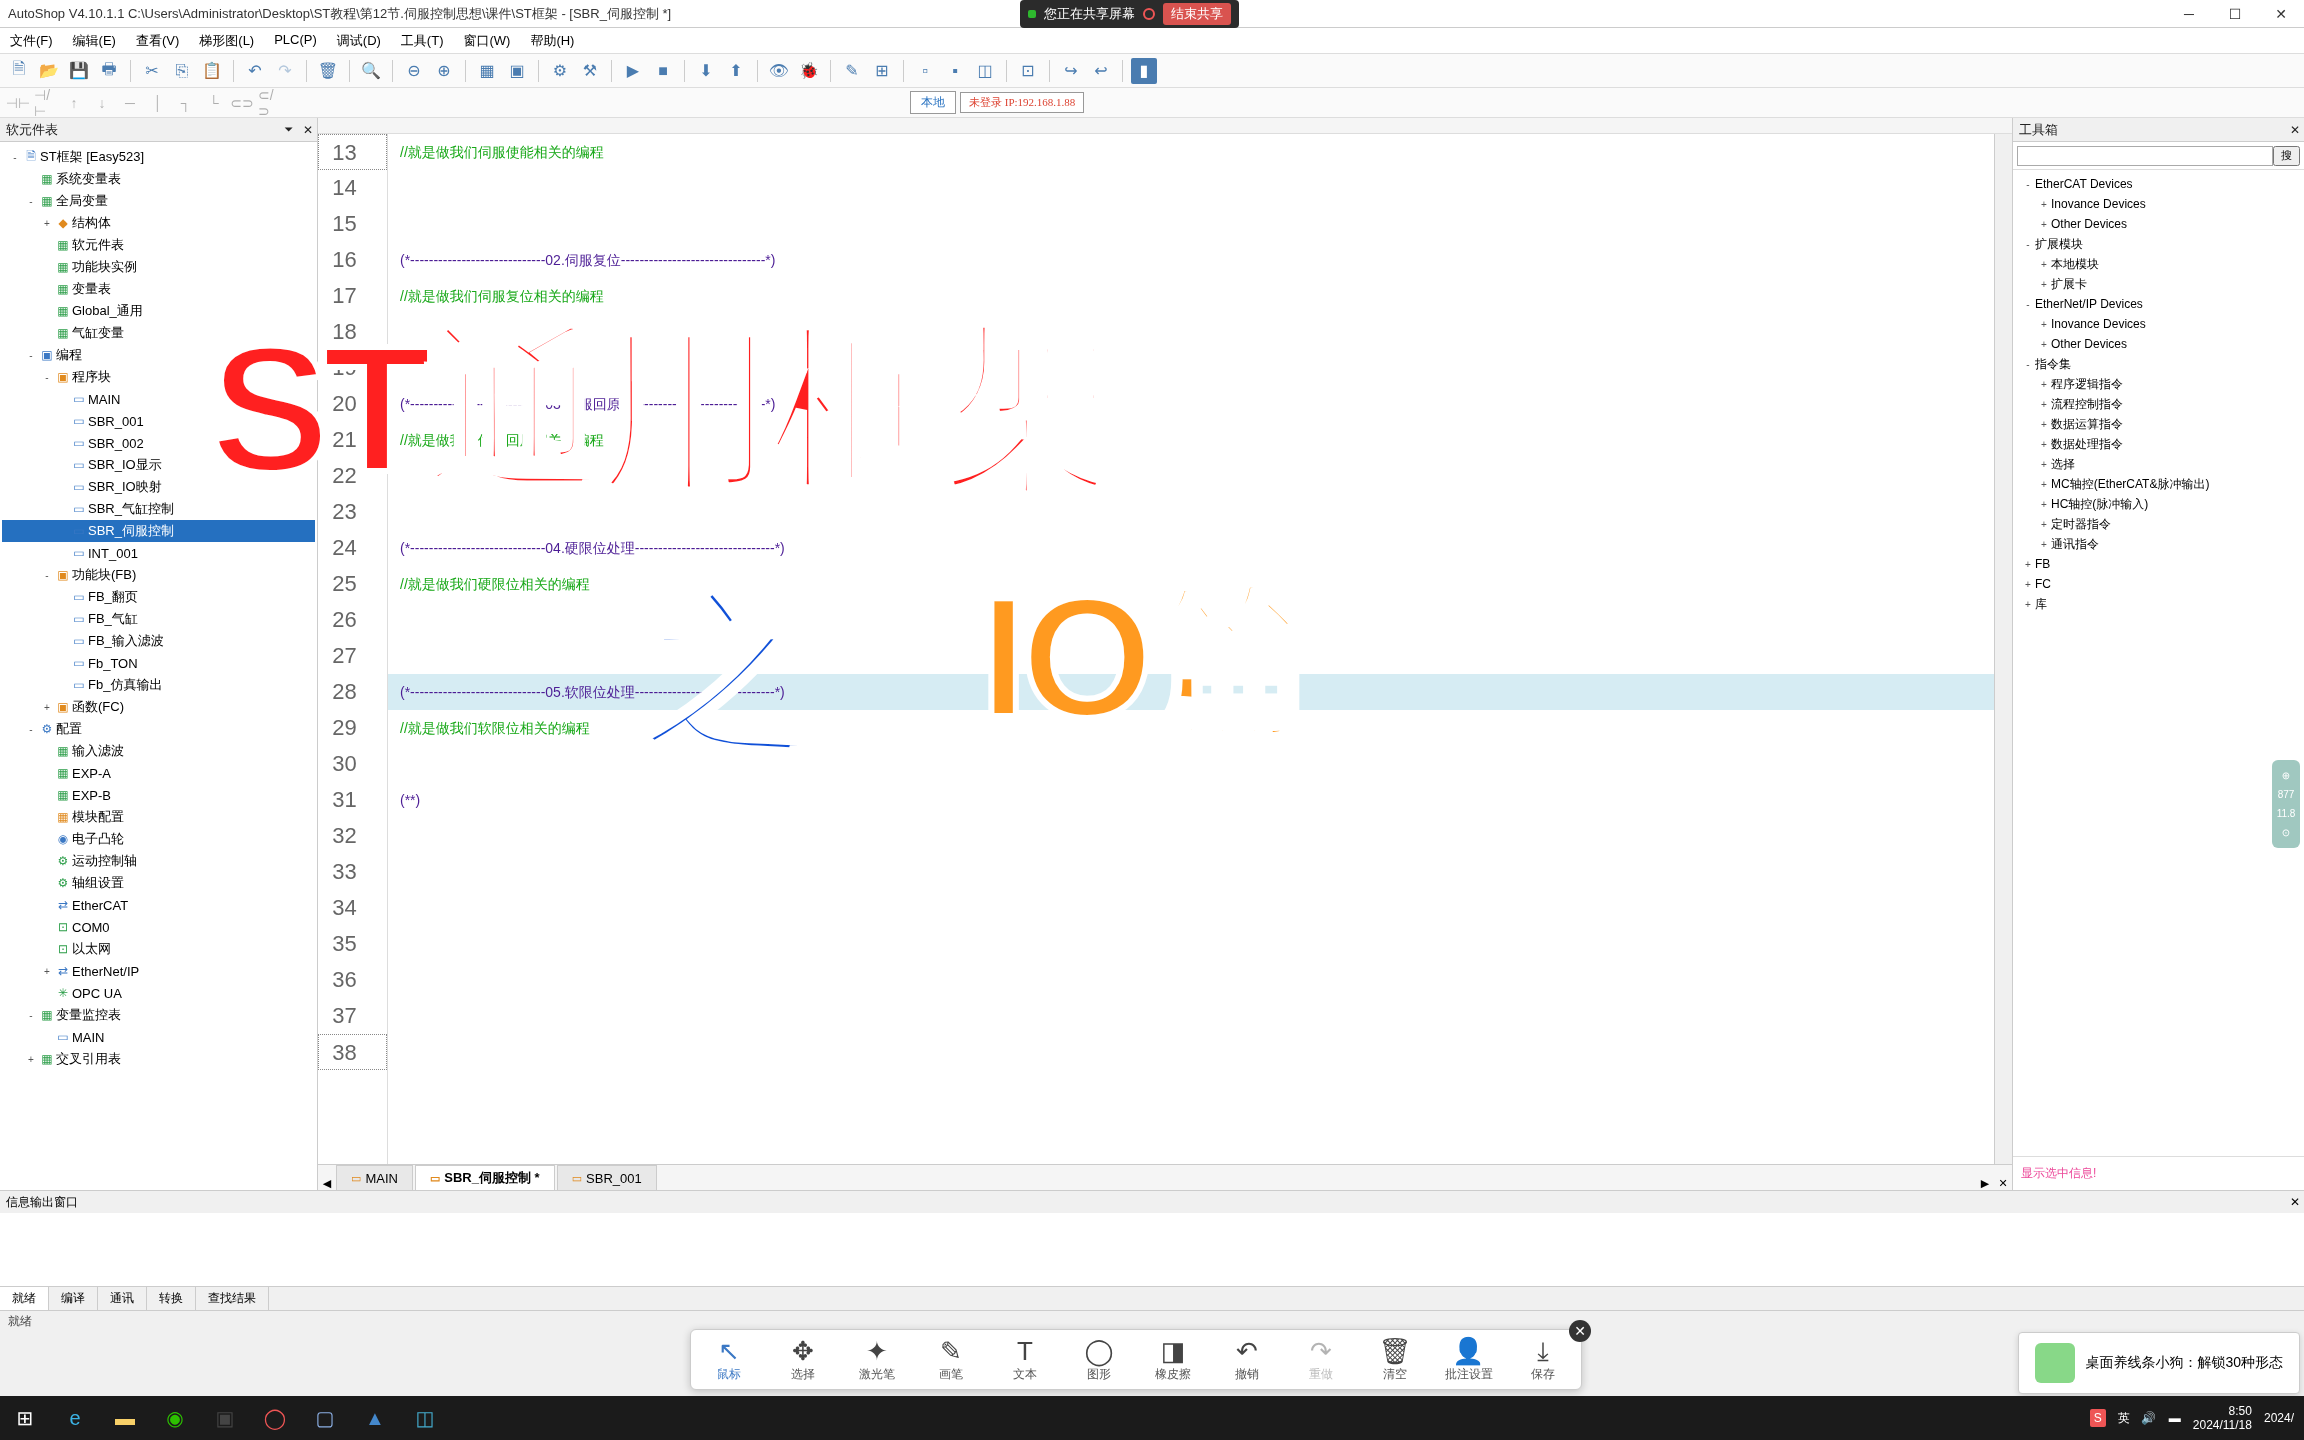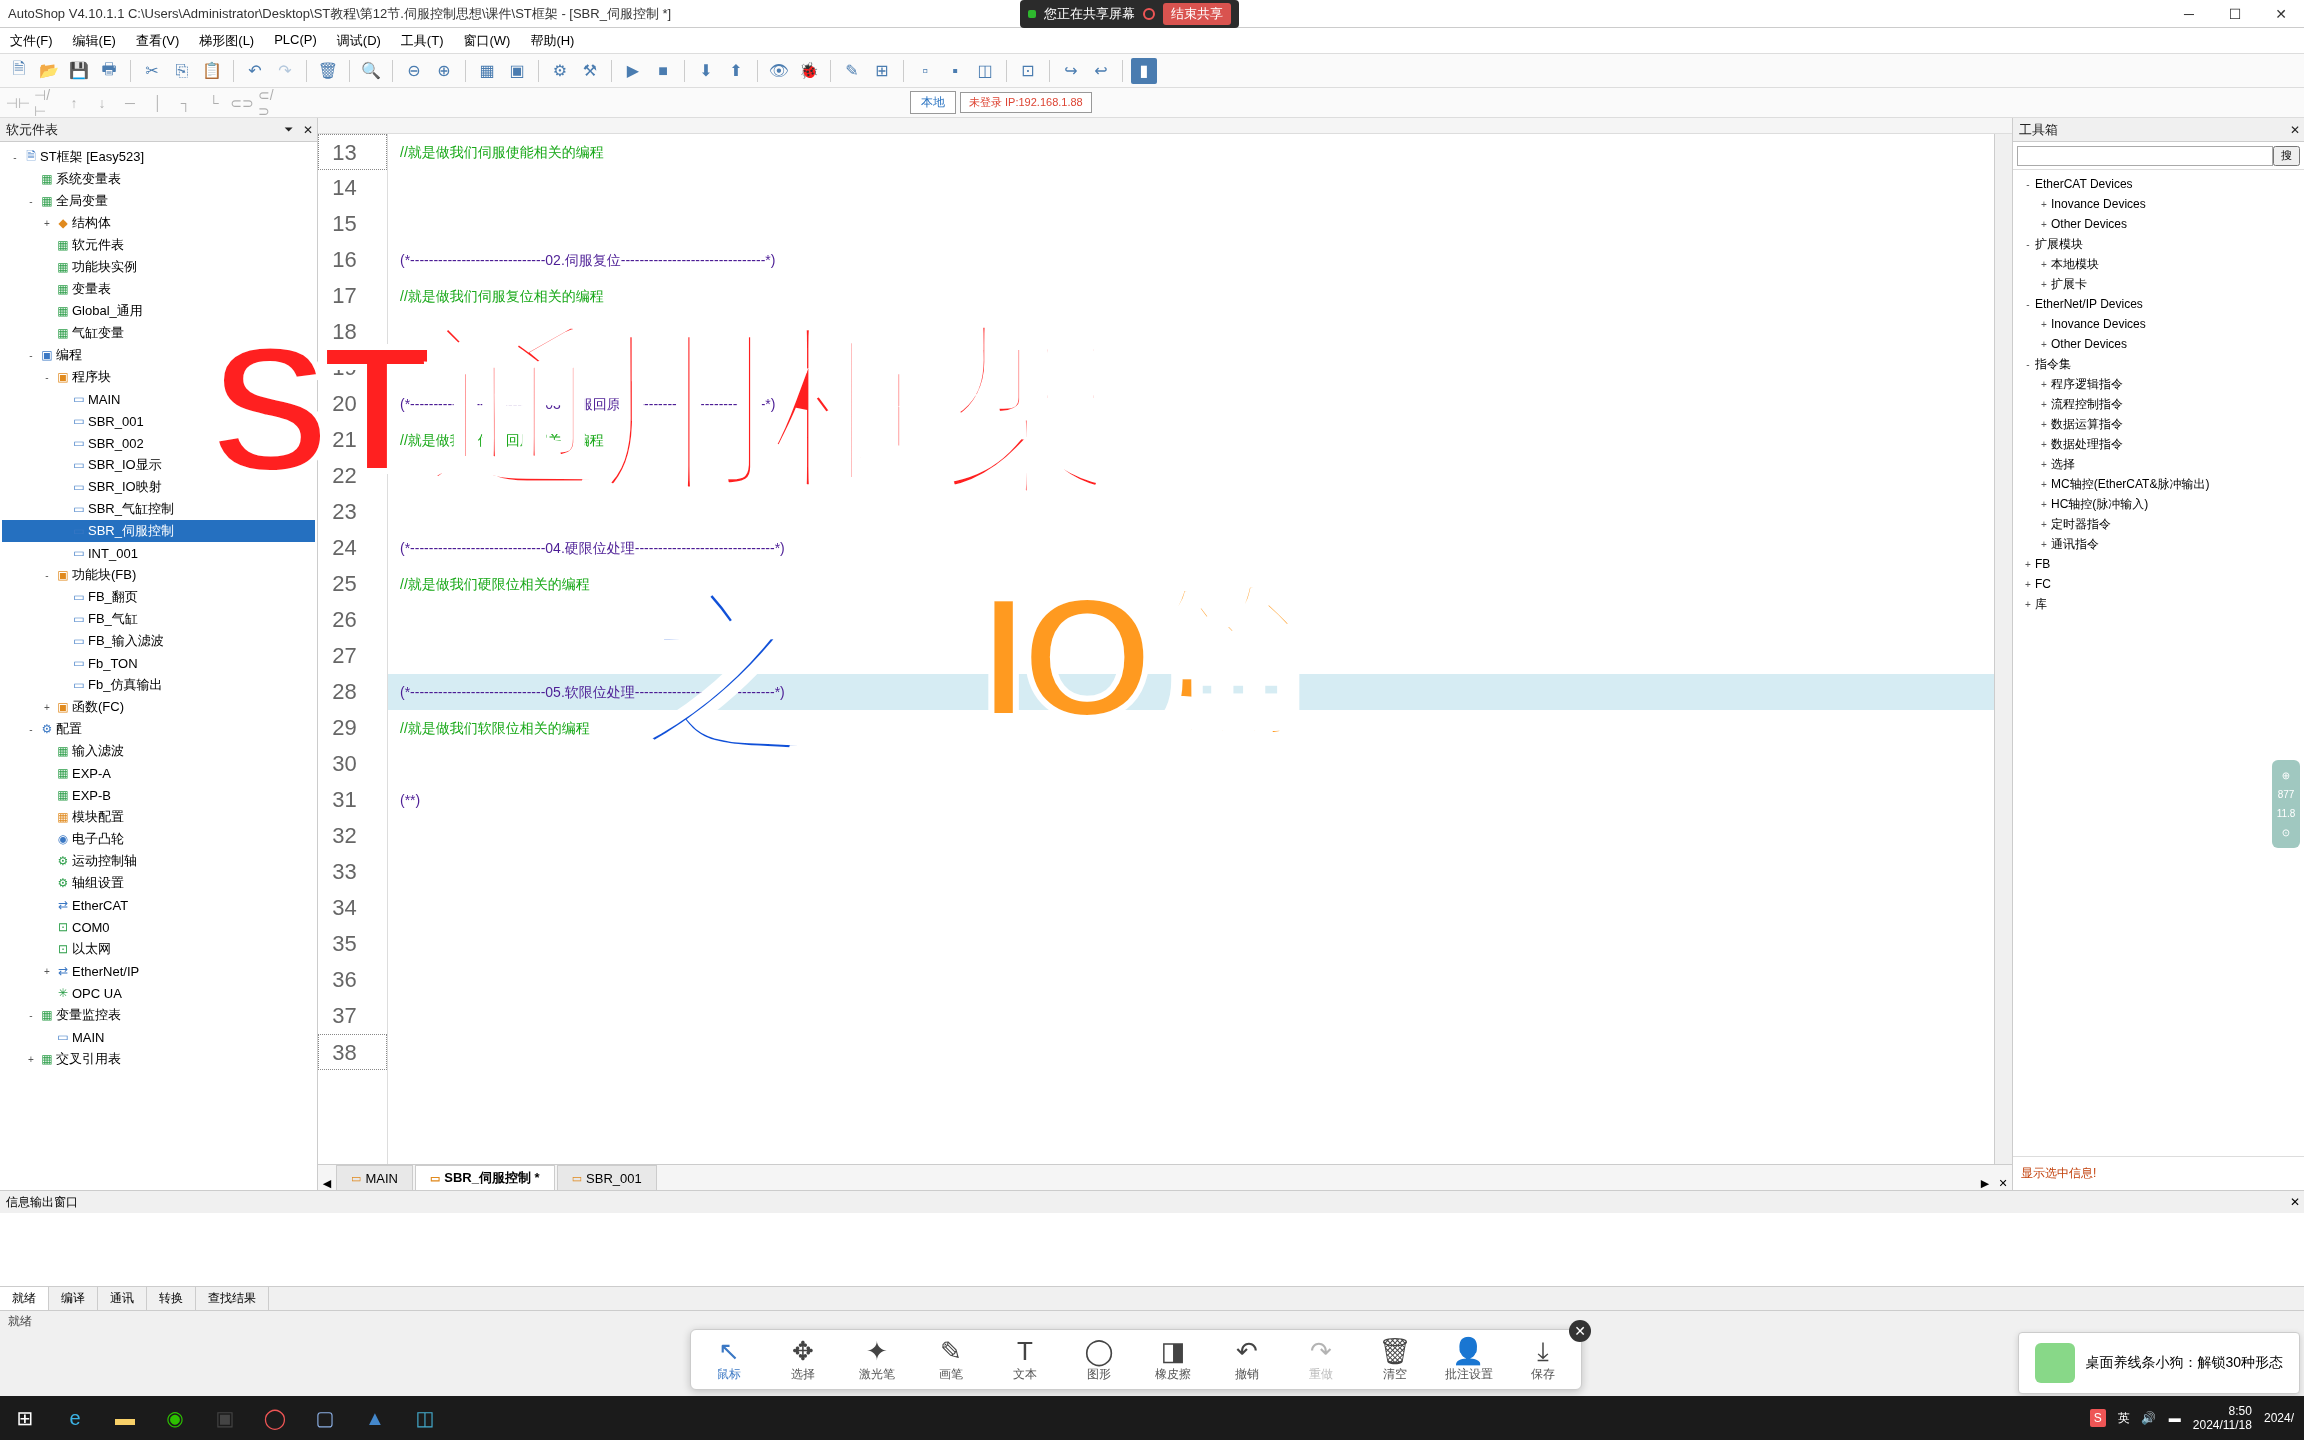--- a/index.html
+++ b/index.html
@@ -19,21 +19,21 @@
 .menubar span { padding: 4px 10px; cursor: pointer; }
 
 .toolbar1 { height: 34px; background: #fafafa; border-bottom: 1px solid #ddd; display: flex; align-items: center; gap: 4px; padding-left: 6px; }
 .tbtn { width: 26px; height: 26px; display: flex; align-items: center; justify-content: center; font-size: 16px; color: #4a7cb0; cursor: pointer; border: 1px solid transparent; border-radius: 2px; }
 .tbtn.disabled { opacity: 0.4; cursor: default; }
 .tsep { width: 1px; height: 22px; background: #ccc; margin: 0 4px; }
 
 .toolbar2 { height: 30px; background: #fafafa; border-bottom: 1px solid #ddd; display: flex; align-items: center; gap: 4px; padding-left: 6px; font-size: 12px; }
 .tbtn2 { width: 24px; height: 22px; opacity: 0.3; display: flex; align-items: center; justify-content: center; font-size: 14px; }
 .badge-local { background: #fff; border: 1px solid #999; padding: 2px 10px; color: #2570c0; font-size: 12px; }
-.badge-login { background: #fff; border: 1px solid #999; padding: 2px 8px; color: #d43; font-size: 11px; }
+.badge-login { background: #fff; border: 1px solid #999; padding: 2px 8px; color: #d43; font-size: 11px; font-family: Liberation Serif, serif; }
 
 .main { display: flex; height: 1072px; }
 
 .panel-left { width: 318px; background: #fff; border-right: 1px solid #ccc; display: flex; flex-direction: column; }
 .panel-header { height: 24px; background: #f0f0f0; border-bottom: 1px solid #ccc; font-size: 13px; padding-left: 6px; display: flex; align-items: center; color: #222; position: relative; }
 .panel-header .close-x { position: absolute; right: 4px; cursor: pointer; font-size: 12px; }
 .panel-header .pin { position: absolute; right: 24px; cursor: pointer; font-size: 11px; }
 
 .tree { flex: 1; overflow-y: auto; font-size: 13px; padding: 4px 2px; }
 .tree-node { display: flex; align-items: center; height: 22px; cursor: pointer; white-space: nowrap; }
@@ -63,21 +63,21 @@
 .etab { padding: 3px 14px; border: 1px solid #ccc; border-bottom: none; background: #e8e8e8; cursor: pointer; margin-right: 2px; display: flex; align-items: center; gap: 4px; }
 .etab.active { background: #fff; font-weight: bold; }
 .etab .ic { color: #e08a1e; font-size: 11px; }
 
 .panel-right { width: 292px; background: #fff; border-left: 1px solid #ccc; display: flex; flex-direction: column; }
 .search-row { height: 28px; display: flex; align-items: center; padding: 4px; border-bottom: 1px solid #ddd; }
 .search-row input { flex: 1; height: 20px; border: 1px solid #aaa; font-size: 12px; padding: 0 4px; }
 .search-row button { height: 20px; font-size: 11px; padding: 0 6px; }
 .rtree { flex: 1; overflow-y: auto; font-size: 12px; padding: 4px; }
 .rtree-node { display: flex; align-items: center; height: 20px; cursor: pointer; }
-.rtree-hint { padding: 8px; font-size: 12px; color: #c2410c; border-top: 1px solid #ddd; }
+.rtree-hint { padding: 8px; font-size: 12px; color: #ec4899; border-top: 1px solid #ddd; }
 
 .output-panel { height: 96px; border-top: 1px solid #ccc; background: #fff; }
 .output-header { height: 22px; background: #f0f0f0; font-size: 12px; padding-left: 6px; display: flex; align-items: center; position: relative; }
 .output-header .close-x { position: absolute; right: 4px; cursor: pointer; }
 
 .status-tabs { height: 24px; background: #f0f0f0; border-top: 1px solid #ccc; display: flex; font-size: 12px; }
 .status-tabs span { padding: 3px 12px; border-right: 1px solid #ccc; cursor: pointer; }
 .status-tabs span.active { background: #fff; }
 .statusbar { height: 22px; background: #f0f0f0; border-top: 1px solid #ccc; font-size: 12px; padding-left: 8px; display: flex; align-items: center; color: #444; }
 

